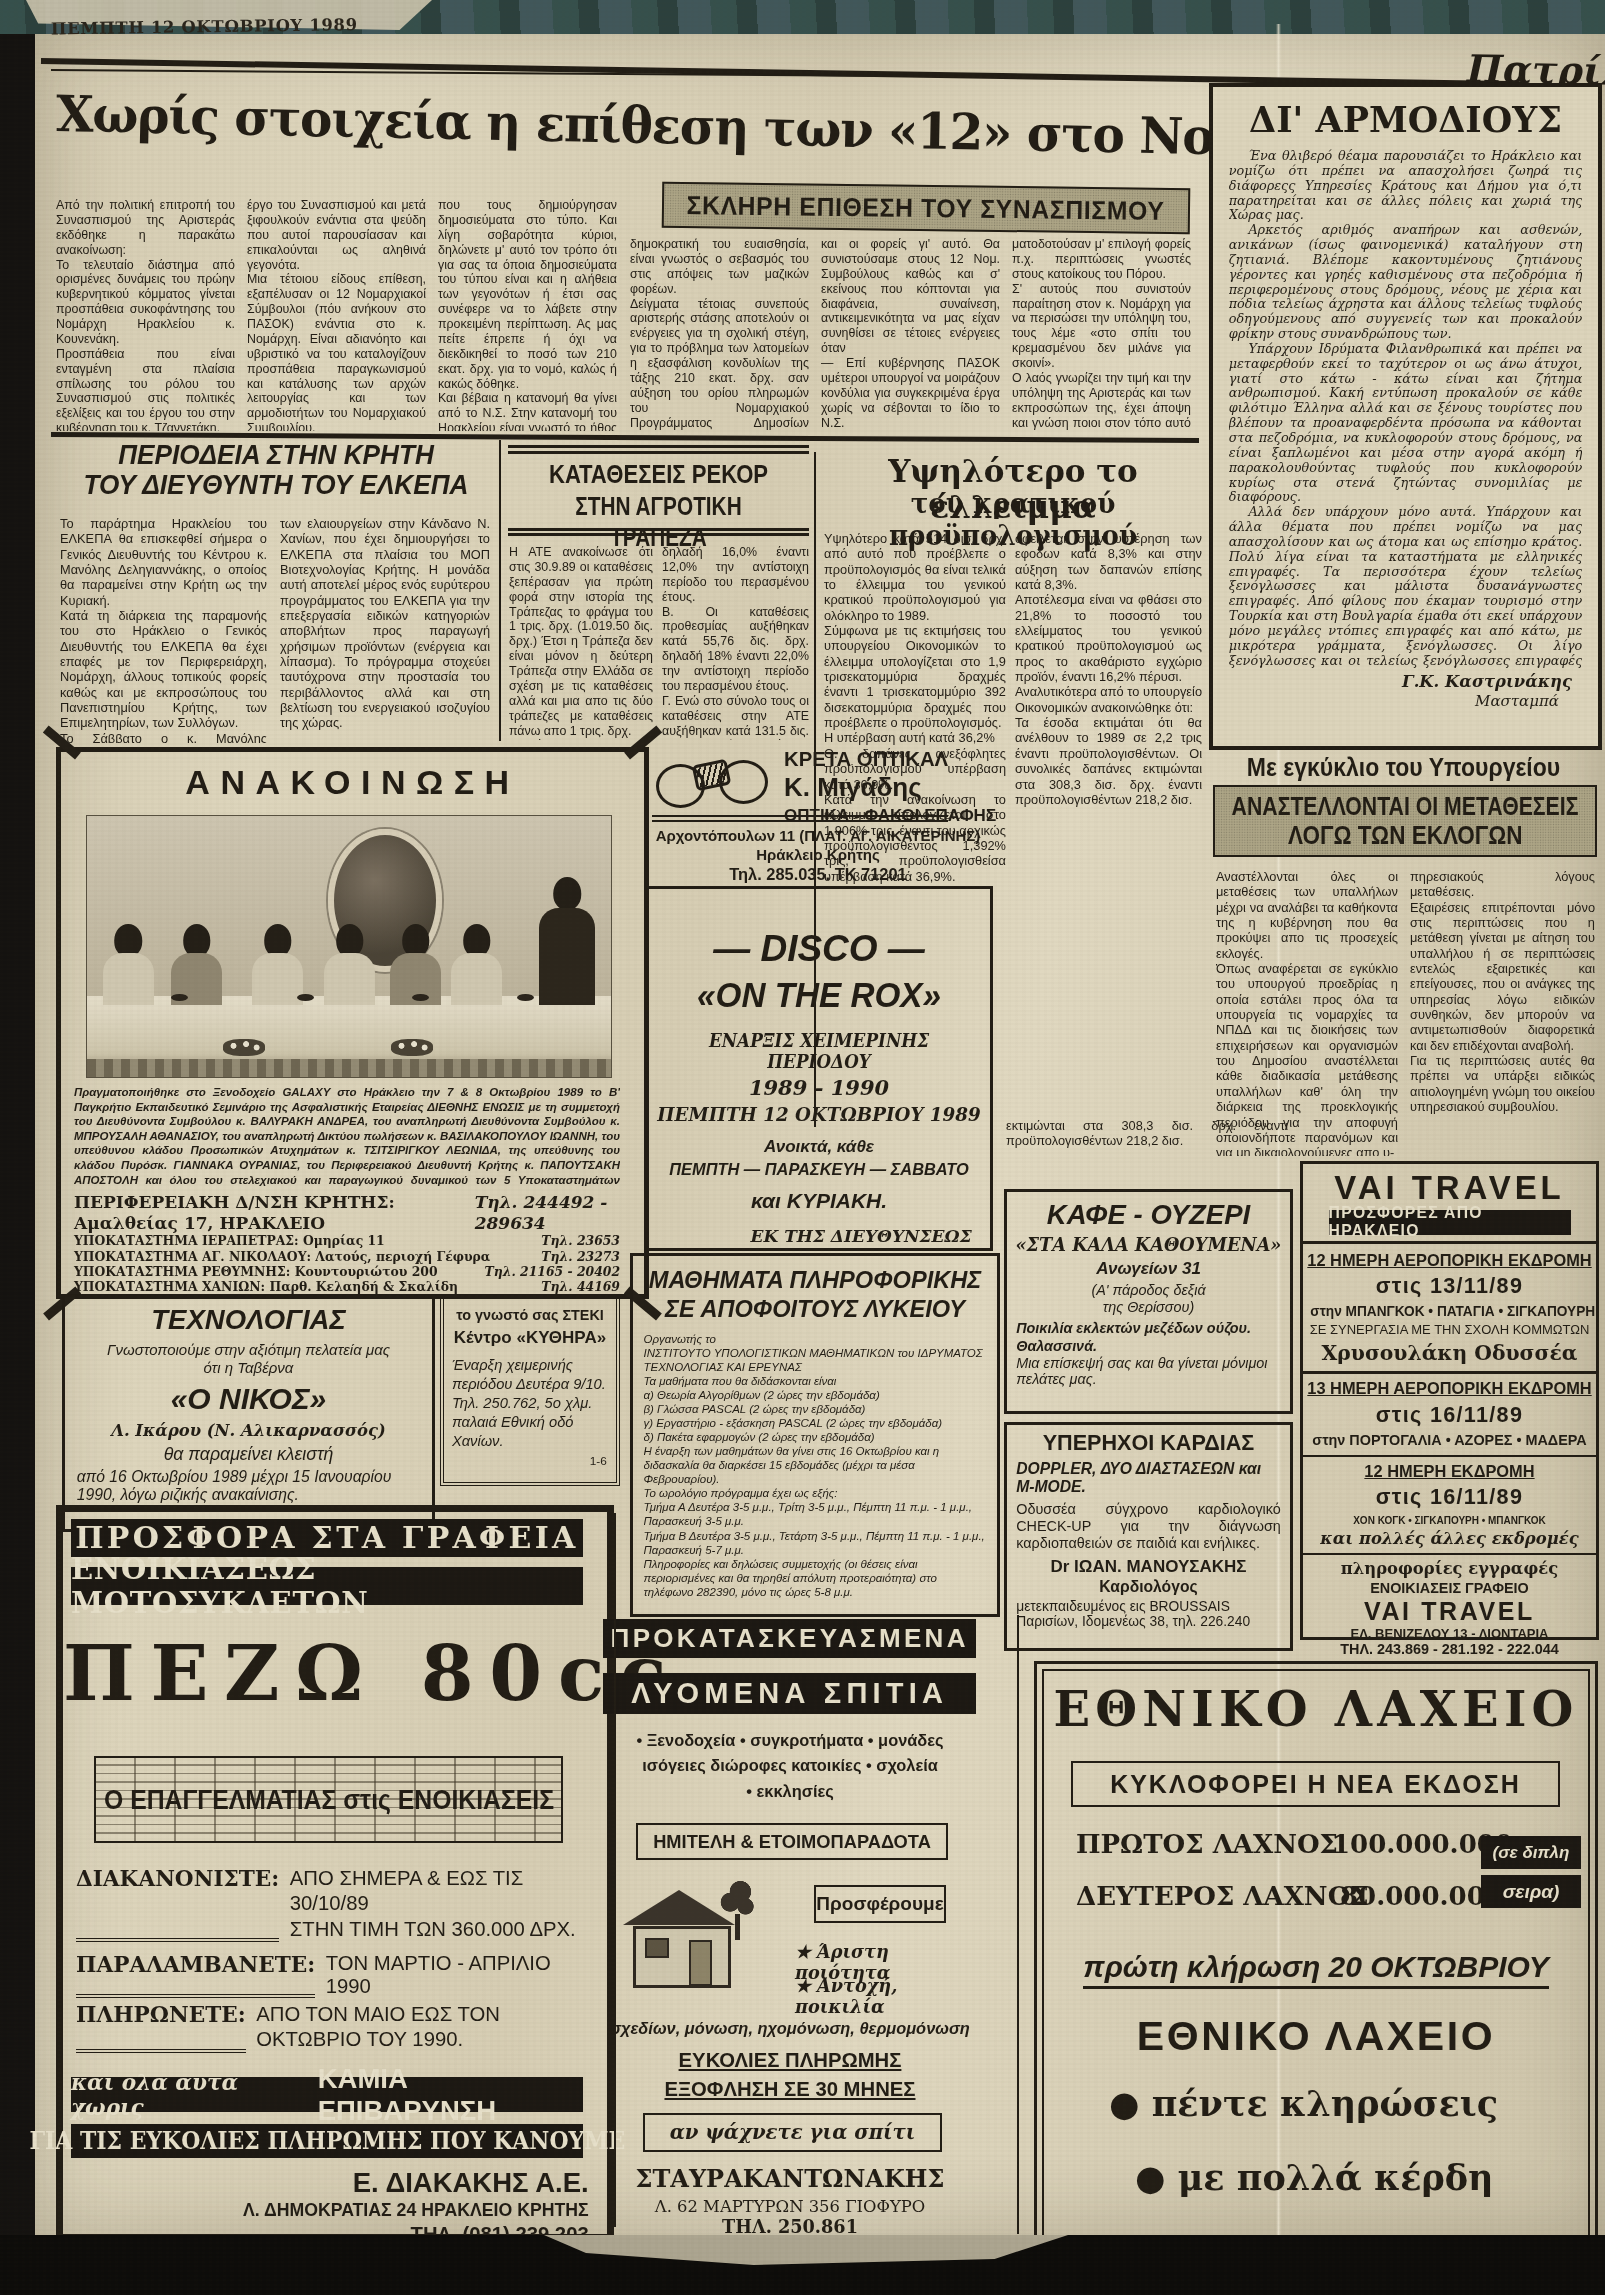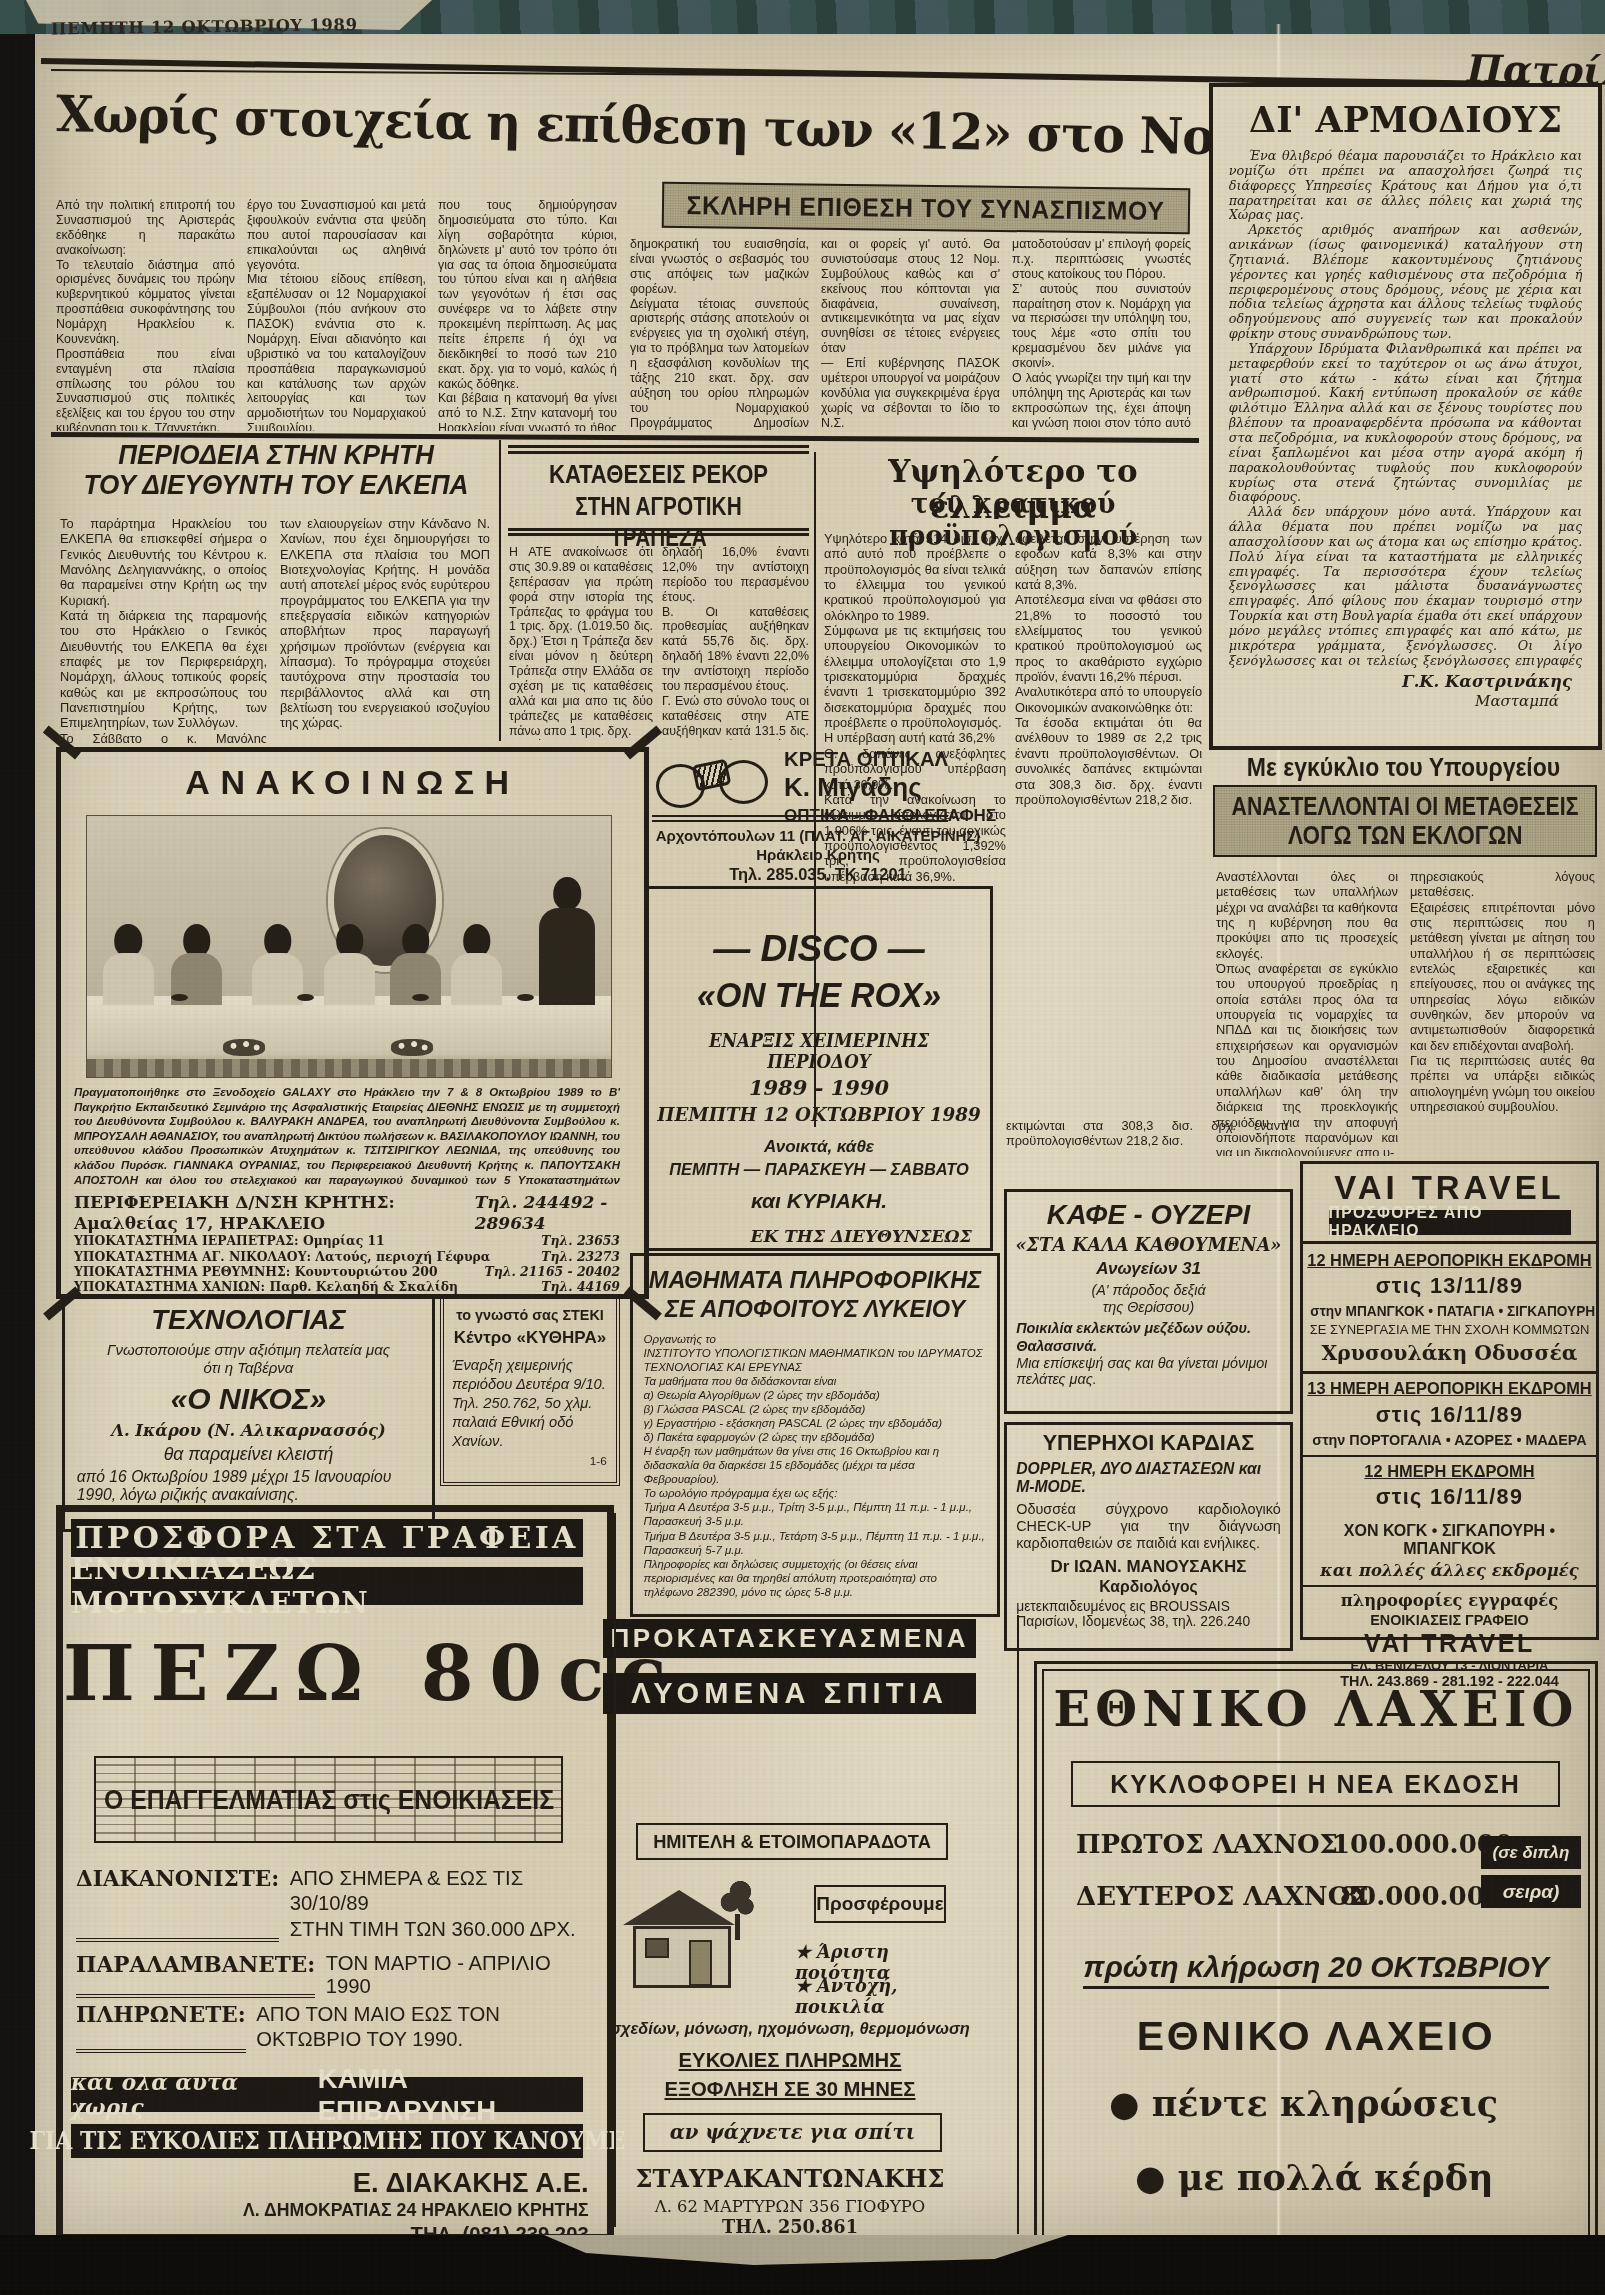--- a/index.html
+++ b/index.html
@@ -311,21 +311,21 @@
   <div class="b c" style="margin-top:3.9px;font-size:14.4px;transform:scaleX(.95);white-space:nowrap;">στην ΜΠΑΝΓΚΟΚ • ΠΑΤΑΓΙΑ • ΣΙΓΚΑΠΟΥΡΗ</div>
   <div class="c" style="margin-top:2.6px;font-size:13px;">ΣΕ ΣΥΝΕΡΓΑΣΙΑ ΜΕ ΤΗΝ ΣΧΟΛΗ ΚΟΜΜΩΤΩΝ</div>
   <div class="serif b c" style="margin-top:3.9px;font-size:20.3px;">Χρυσουλάκη Οδυσσέα</div>
   <div class="rule" style="margin-top:6.6px;width:100%;height:2.6px;"></div>
   <div class="b c" style="margin-top:5.2px;font-size:16.4px;text-decoration:underline;">13 ΗΜΕΡΗ ΑΕΡΟΠΟΡΙΚΗ ΕΚΔΡΟΜΗ</div>
   <div class="b c" style="margin-top:3.9px;font-size:21.6px;letter-spacing:1.3px;">στις 16/11/89</div>
   <div class="b c" style="margin-top:3.9px;font-size:14.4px;">στην ΠΟΡΤΟΓΑΛΙΑ • ΑΖΟΡΕΣ • ΜΑΔΕΡΑ</div>
   <div class="rule" style="margin-top:6.6px;width:100%;height:2.6px;"></div>
   <div class="b c" style="margin-top:5.2px;font-size:16.4px;text-decoration:underline;">12 ΗΜΕΡΗ ΕΚΔΡΟΜΗ</div>
   <div class="b c" style="margin-top:2.6px;font-size:21.6px;letter-spacing:1.3px;">στις 16/11/89</div>
-  <div class="b c" style="margin-top:12px;font-size:16px;">ΧΟΝ ΚΟΓΚ • ΣΙΓΚΑΠΟΥΡΗ • ΜΠΑΝΓΚΟΚ</div>
+  <div class="b c" style="margin-top:5px;font-size:10px;">ΧΟΝ ΚΟΓΚ • ΣΙΓΚΑΠΟΥΡΗ • ΜΠΑΝΓΚΟΚ</div>
   <div class="serif b i c" style="margin-top:2.6px;font-size:16.4px;">και πολλές άλλες εκδρομές</div>
   <div class="rule" style="margin-top:5.2px;width:100%;height:2.6px;"></div>
   <div class="serif b c" style="margin-top:3.9px;font-size:16.4px;">πληροφορίες εγγραφές</div>
   <div class="b c" style="margin-top:1.3px;font-size:14.4px;">ΕΝΟΙΚΙΑΣΕΙΣ ΓΡΑΦΕΙΟ</div>
   <div class="b c" style="margin-top:1.3px;font-size:25px;letter-spacing:2.6px;">VAI TRAVEL</div>
   <div class="b c" style="margin-top:0;font-size:13px;">ΕΛ. ΒΕΝΙΖΕΛΟΥ 13 - ΛΙΟΝΤΑΡΙΑ</div>
   <div class="b c" style="margin-top:0;font-size:14.4px;">ΤΗΛ. 243.869 - 281.192 - 222.044</div>
 </div>
 
 <div class="abs" style="left:62px;top:1294px;width:367px;height:232px;border:3.3px solid var(--ink);">
@@ -376,20 +376,23 @@
   <div class="abs r" style="right:18.3px;top:655px;width:393px;">
     <div class="b" style="font-size:27.5px;">Ε. ΔΙΑΚΑΚΗΣ Α.Ε.</div>
     <div class="b" style="font-size:17.7px;margin-top:1.3px;">Λ. ΔΗΜΟΚΡΑΤΙΑΣ 24 ΗΡΑΚΛΕΙΟ ΚΡΗΤΗΣ</div>
     <div class="b" style="font-size:20.3px;margin-top:1.3px;">ΤΗΛ. (081) 239.203</div>
   </div>
 </div>
 
 <div class="abs" style="left:598px;top:1615px;width:384px;height:570px;">
   <div class="abs blackbar b" style="left:5.2px;top:3.9px;width:373px;height:39px;font-size:26px;letter-spacing:3.3px;">ΠΡΟΚΑΤΑΣΚΕΥΑΣΜΕΝΑ</div>
   <div class="abs blackbar b" style="left:5.2px;top:58px;width:373px;height:41px;font-size:29px;letter-spacing:5.2px;">ΛΥΟΜΕΝΑ ΣΠΙΤΙΑ</div>
+  <div class="abs b c pre" style="left:0;top:113px;width:384px;font-size:16.4px;line-height:1.55;">• Ξενοδοχεία • συγκροτήματα • μονάδες
+ισόγειες διώροφες κατοικίες • σχολεία
+• εκκλησίες</div>
   <div class="abs c" style="left:38px;top:208px;width:308px;height:33px;border:2px solid var(--ink);display:flex;align-items:center;justify-content:center;">
     <span class="b" style="font-size:18.3px;">ΗΜΙΤΕΛΗ &amp; ΕΤΟΙΜΟΠΑΡΑΔΟΤΑ</span>
   </div>
   <div class="abs house" style="left:18.3px;top:257px;width:164px;height:138px;">
     <span class="roof"></span>
       <span class="body"></span>
       <span class="win"></span>
       <span class="door"></span>
       <span class="tree"></span>
       <span class="trunk"></span>

